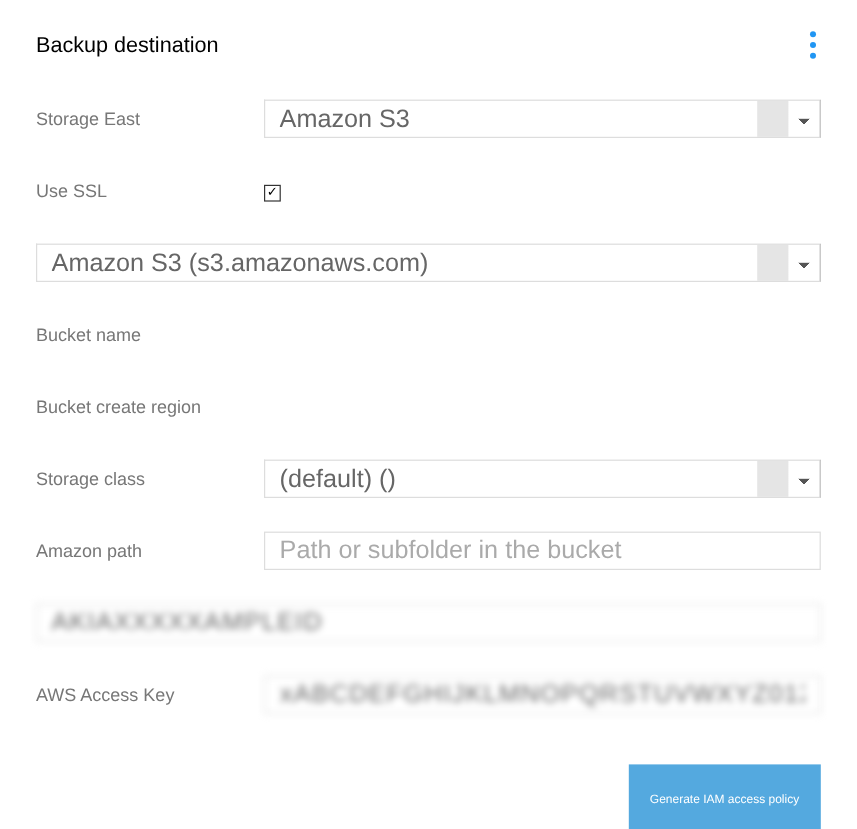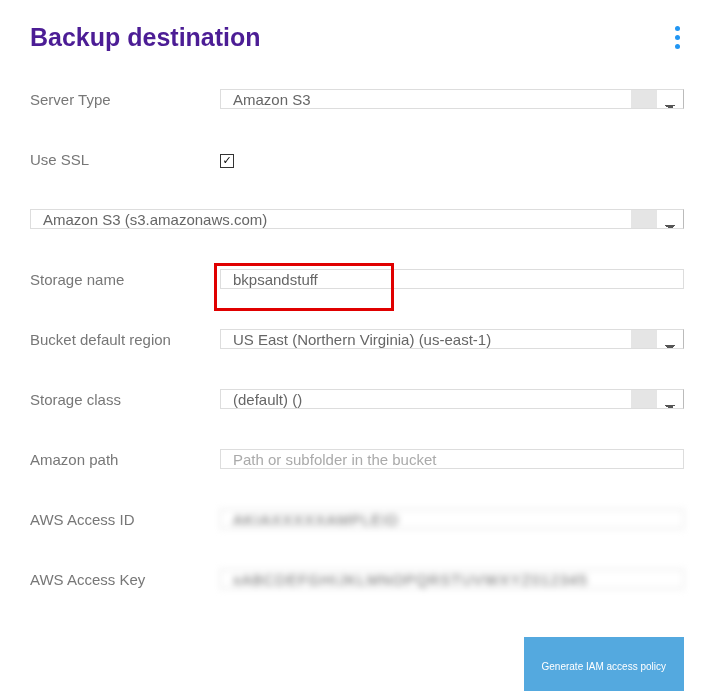--- a/index.html
+++ b/index.html
@@ -11,23 +11,23 @@
     padding: 22px 30px 30px 30px;
     color: #555;
   }
   .header-row {
     display: flex;
     justify-content: space-between;
     align-items: center;
     margin-bottom: 28px;
   }
   .page-title {
-    color: #4c1d95;
-    font-size: 25px;
-    font-weight: 700;
+    color: #000000;
+    font-size: 18px;
+    font-weight: 400;
   }
   .menu-dots {
     display:flex;
     flex-direction:column;
     gap:4px;
     padding:4px;
     cursor:pointer;
   }
   .menu-dots span {
     width:5px;height:5px;border-radius:50%;background:#2196f3;
@@ -43,23 +43,23 @@
     font-size:15px;
     color:#777;
     flex-shrink:0;
   }
   .form-control-wrap {
     flex:1;
     position:relative;
   }
   select.form-control, input.form-control {
     width:100%;
-    height:20px;
+    height:32px;
     border:1px solid #ddd;
-    font-size:15px;
+    font-size:21px;
     color:#666;
     padding:0 12px;
     background:#fff;
     outline:none;
     font-family:inherit;
   }
   select.form-control {
     appearance:none;
     -webkit-appearance:none;
     padding-right:30px;
@@ -126,21 +126,21 @@
 <div class="header-row">
   <div class="page-title">Backup destination</div>
   <div class="menu-dots">
     <span></span>
       <span></span>
       <span></span>
   </div>
 </div>
 
 <div class="form-row">
-  <div class="form-label">Server Type</div>
+  <div class="form-label">Storage East</div>
   <div class="form-control-wrap">
     <select class="form-control">
       <option>Amazon S3</option>
     </select>
   </div>
 </div>
 
 <div class="form-row">
   <div class="form-label">Use SSL</div>
   <div class="form-control-wrap">
@@ -150,54 +150,44 @@
 
 <div class="form-row">
   <div class="form-control-wrap">
     <select class="form-control">
       <option>Amazon S3 (s3.amazonaws.com)</option>
     </select>
   </div>
 </div>
 
 <div class="form-row">
-  <div class="form-label">Storage name</div>
-  <div class="form-control-wrap">
-    <input class="form-control" type="text" value="bkpsandstuff" style="">
-    <div class="highlight-box highlight-bucket"></div>
-  </div>
-</div>
-
-<div class="form-row">
-  <div class="form-label">Bucket default region</div>
-  <div class="form-control-wrap">
-    <select class="form-control">
-      <option>US East (Northern Virginia) (us-east-1)</option>
-    </select>
-  </div>
+  <div class="form-label">Bucket name</div>
+</div>
+
+<div class="form-row">
+  <div class="form-label">Bucket create region</div>
 </div>
 
 <div class="form-row">
   <div class="form-label">Storage class</div>
   <div class="form-control-wrap">
     <select class="form-control">
       <option>(default) ()</option>
     </select>
   </div>
 </div>
 
 <div class="form-row">
   <div class="form-label">Amazon path</div>
   <div class="form-control-wrap">
     <input class="form-control" type="text" placeholder="Path or subfolder in the bucket" style="">
   </div>
 </div>
 
 <div class="form-row">
-  <div class="form-label">AWS Access ID</div>
   <div class="form-control-wrap">
     <input class="form-control blur-text" type="text" value="AKIAXXXXXAMPLEID" style="">
   </div>
 </div>
 
 <div class="form-row">
   <div class="form-label">AWS Access Key</div>
   <div class="form-control-wrap">
     <input class="form-control blur-text" type="text" value="xABCDEFGHIJKLMNOPQRSTUVWXYZ012345" style="">
   </div>

